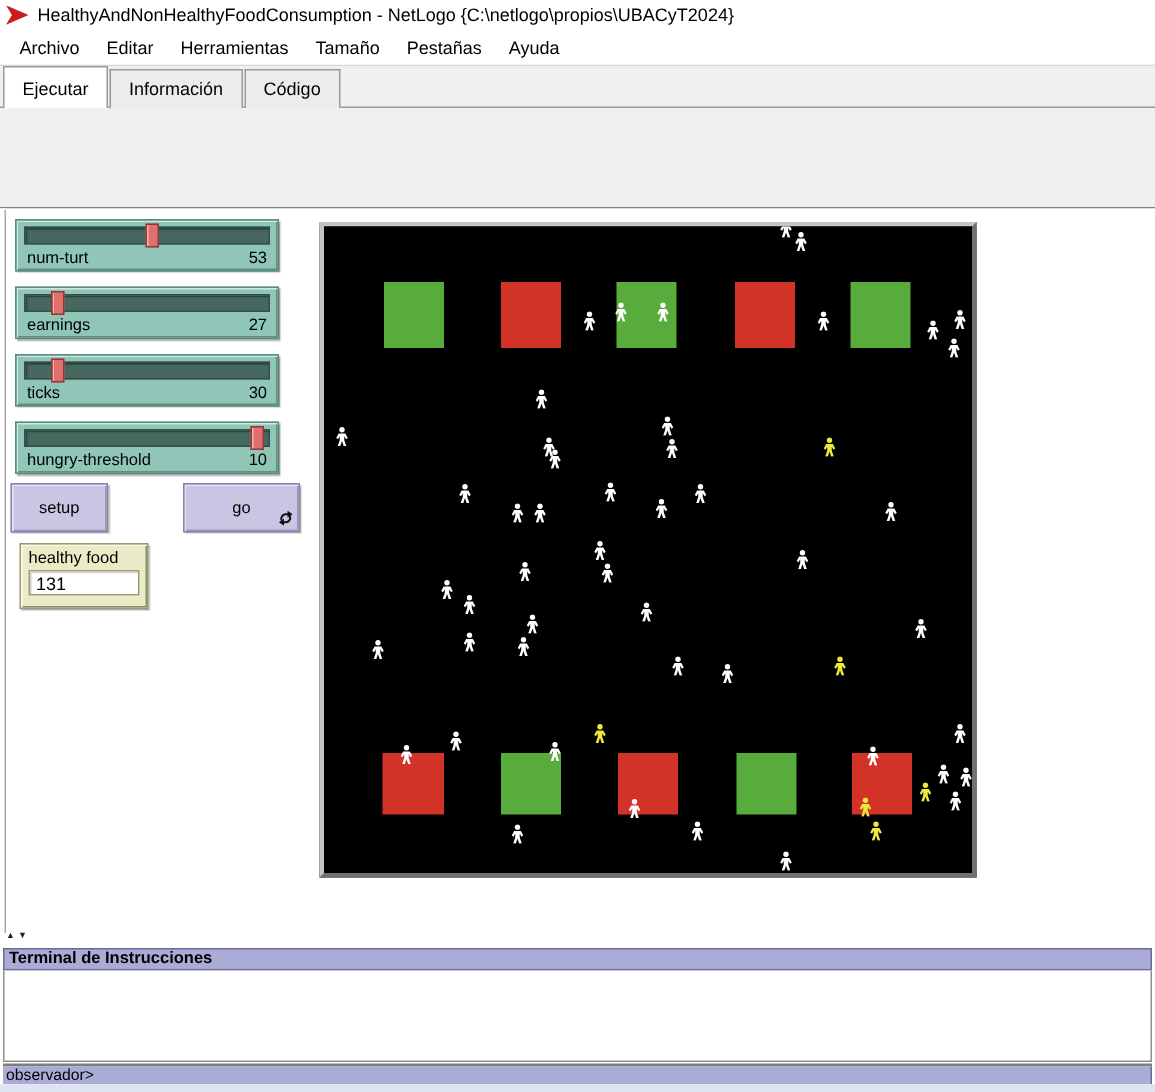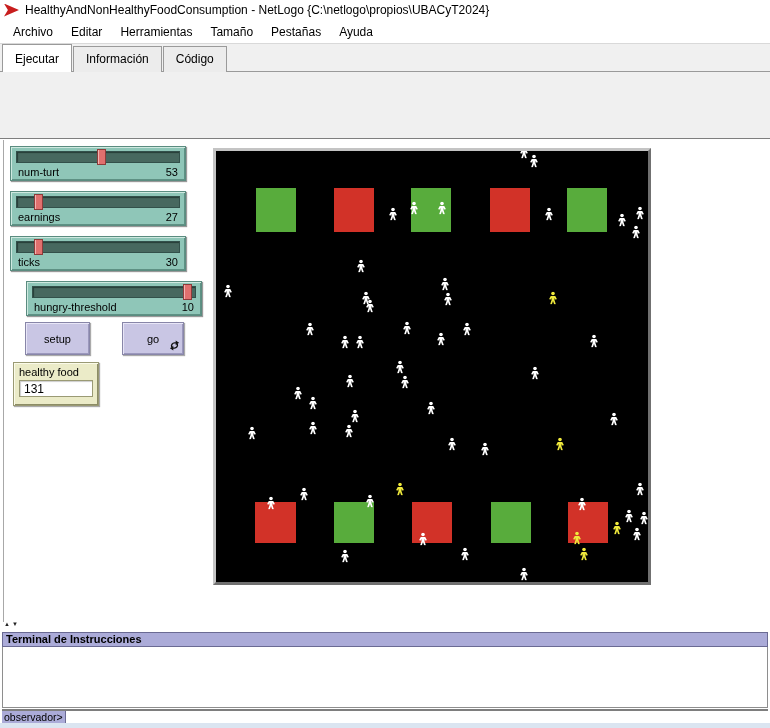--- a/index.html
+++ b/index.html
@@ -65,22 +65,22 @@
   #interface-leftline { position:absolute; left:3px; top:140px; width:1px; height:482px; background:#a8a8a8; }
 
   
   .nl-slider { position:absolute; left:10px; width:176px; height:35px; background:#8FC6B8; border:1px solid #5b8c80; box-shadow:inset 1px 1px 0 #cfe9e0, inset -1px -1px 0 #5e9184, 1px 1px 1px #999; }
   .nl-slider-track { position:absolute; left:5px; right:5px; top:4px; height:12px; background:#47685F; border:1px solid #32504a; box-shadow:inset 1px 1px 1px #263d38; }
   .nl-slider-thumb { position:absolute; top:-3px; width:9px; height:16px; background:#E0706E; border:1px solid #8d3b3a; box-shadow:inset 1px 0 0 #f2b3b2; transform:translateX(-4px); }
   .nl-slider-row { position:absolute; left:7px; right:7px; bottom:2px; display:flex; justify-content:space-between; font-size:11px; color:#000; }
 
   
   .nl-button { position:absolute; height:33px; background:#C9C6E4; border:1px solid #8886a8; box-shadow:inset 1px 1px 0 #e8e6f7, inset -1px -1px 0 #9b98bd, 1px 1px 1px #aaa; font-size:11px; color:#000; display:flex; align-items:center; justify-content:center; }
-  #setup-button { left:25px; top:322px; width:65px; }
-  #go-button { left:122px; top:322px; width:62px;justify-content:center; }
+  #setup-button { left:7px; top:322px; width:65px; }
+  #go-button { left:122px; top:322px; width:78px;justify-content:center; }
   #go-button .forever { position:absolute; right:3px; bottom:3px; width:11px; height:11px; }
 
   
   .monitor { position:absolute; background:#EBEBC8; border:1px solid #9a9a74; box-shadow:inset 1px 1px 0 #fbfbe9, inset -1px -1px 0 #8c8c66, 1px 1px 1px #aaa; padding:3px 5px; }
   .monitor .mlabel { font-size:11px; color:#000; white-space:nowrap; }
   .monitor .mvalue { margin-top:2px; background:#fff; border:1px solid #9a9a74; box-shadow:inset 1px 1px 1px #ccc; font-size:12px; padding:1px 4px; height:17px; }
   #monitor-healthy-food { left:13px; top:362px; width:86px; height:44px; }
   #monitor-unhealthy-food { left:104px; top:362px; width:86px; height:44px; }
   #monitor-budget { left:73px; top:416px; width:59px; height:44px; }
   #monitor-healthy-preferences { left:38px; top:472px; width:125px; height:45px; }
@@ -90,21 +90,21 @@
   #view-frame { position:absolute; left:213px; top:148px; width:438px; height:437px; border:3px solid #c4c4c4; border-style:outset; background:#000; }
   #view-canvas { position:absolute; inset:0; background:#000; overflow:hidden; }
   .patch-square { position:absolute; }
   .person { position:absolute; transform:translate(-50%,-50%); line-height:0; }
 
   
   #splitter { position:absolute; left:4px; top:620px; display:flex; gap:2px; }
   #splitter span { font-size:6px; color:#222; line-height:8px; }
   #terminal-header { position:absolute; left:2px; top:632px; width:766px; height:15px; background:#ABABD8; border:1px solid #6a6a93; font-size:11px; font-weight:bold; color:#000; padding:0 3px; line-height:13px; }
   #terminal-output { position:absolute; left:2px; top:647px; width:766px; height:61px; background:#fff; border:1px solid #8e8e8e; border-top:none; }
-  #prompt-row { position:absolute; left:2px; top:709px; width:766px; height:14px; display:flex; border-top:2px solid #7e7e7e; }
+  #prompt-row { position:absolute; left:2px; top:709px; width:766px; height:14px; display:flex; border-top:2px solid #7e7e7e;flex-direction:column; }
   #prompt-label { background:#ABABD8; font-size:10.5px; padding:0 2px; line-height:12px; white-space:nowrap; border-right:1px solid #6a6a93; }
   #prompt-input { flex:1; border:none; outline:none; background:#fff; font-size:10.5px; font-family:"Liberation Sans",sans-serif; padding:0 2px; }
   #bottom-strip { position:absolute; left:0; top:723px; width:770px; height:5px; background:#dbe5f1; }
 </style>
 </head>
 <body>
 
 <div id="window">
 
   <div id="titlebar">
@@ -195,21 +195,21 @@
       </div>
       <div class="nl-slider" style="top: 236px;">
         <div class="nl-slider-track">
           <div class="nl-slider-thumb" style="left:13%"></div>
         </div>
         <div class="nl-slider-row">
           <span>ticks</span>
           <span>30</span>
         </div>
       </div>
-      <div class="nl-slider" style="top: 281px; margin-left: 16px;">
+      <div class="nl-slider" style="top: 281px;">
         <div class="nl-slider-track">
           <div class="nl-slider-thumb" style="left:95%"></div>
         </div>
         <div class="nl-slider-row">
           <span>hungry-threshold</span>
           <span>10</span>
         </div>
       </div>
     </div>
 

